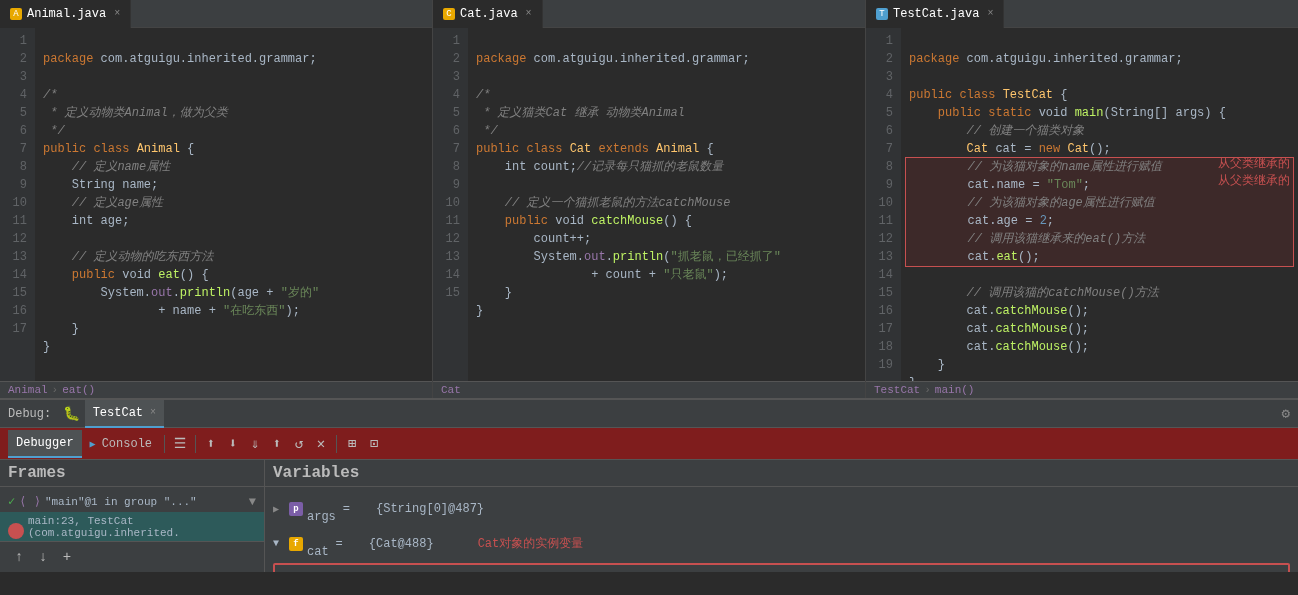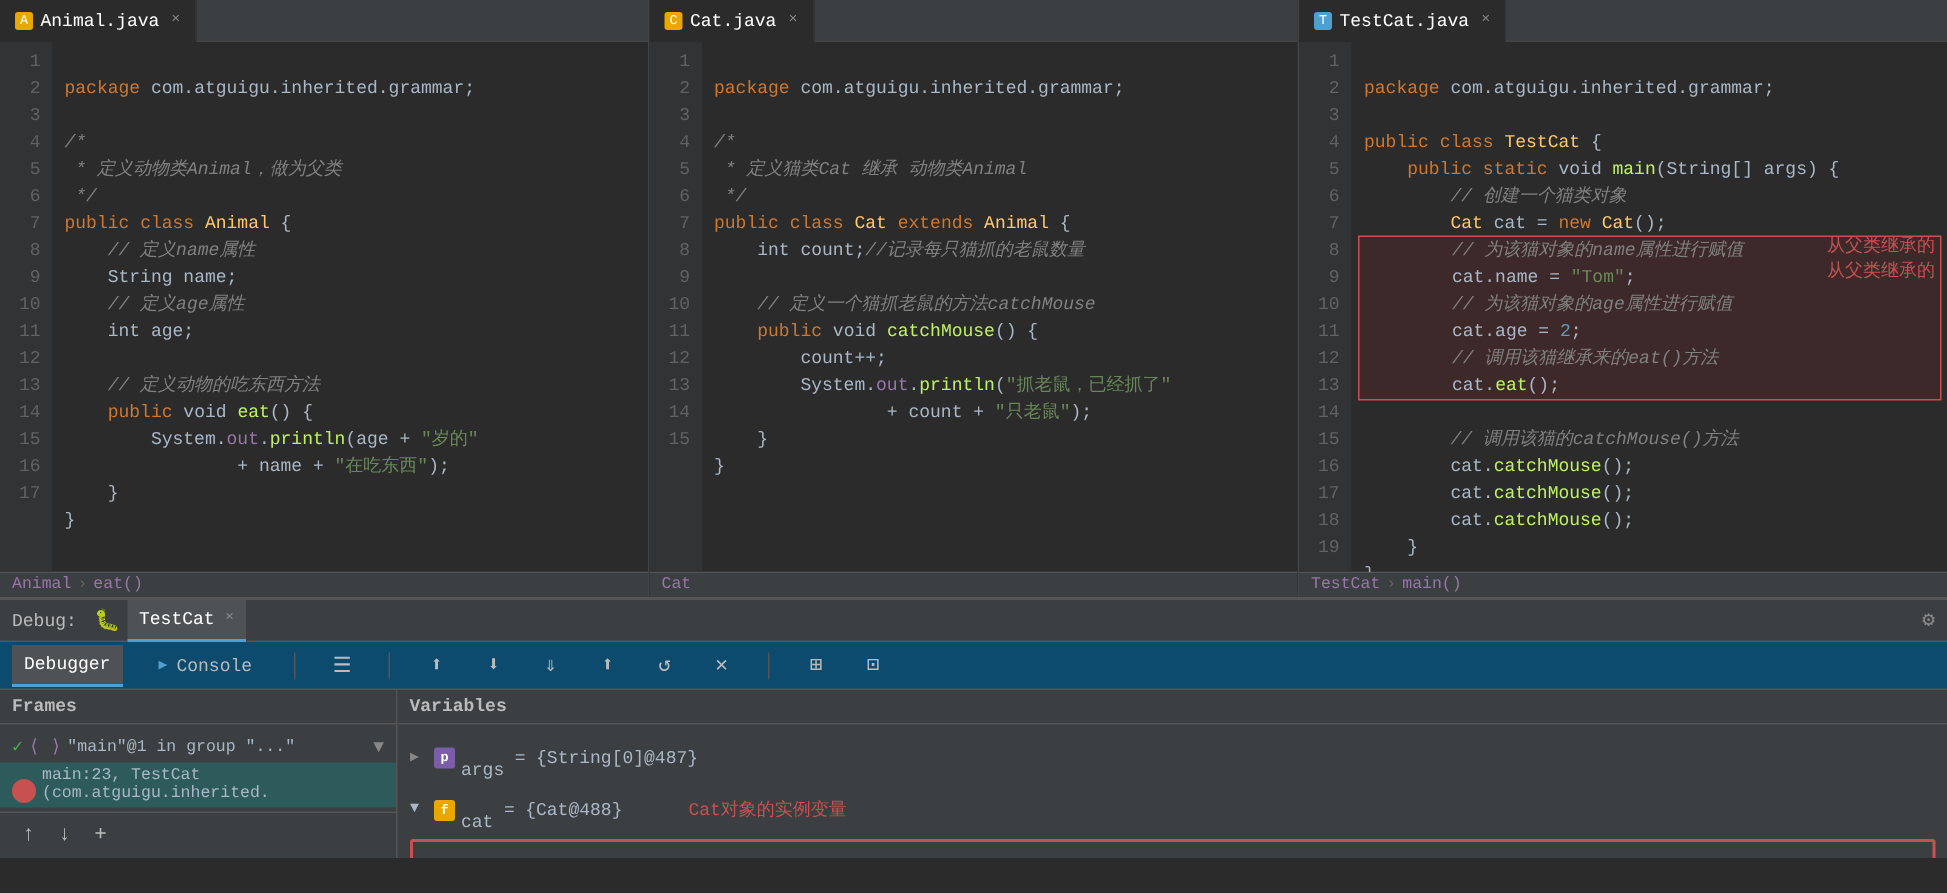--- a/index.html
+++ b/index.html
@@ -34,47 +34,47 @@
     .static-m { color: #9876aa; }
 
     
     .debug-area { height: 172px; background: #3c3f41; display: flex; flex-direction: column; }
     .debug-tab-bar { display: flex; align-items: center; background: #3c3f41; height: 28px; border-bottom: 1px solid #555; padding: 0 8px; gap: 4px; }
     .debug-label { color: #bbb; font-size: 12px; margin-right: 8px; }
     .debug-tab { display: flex; align-items: center; padding: 0 8px; height: 28px; color: #bbb; font-size: 12px; cursor: pointer; gap: 4px; }
     .debug-tab.active { background: #4e5254; color: #fff; border-bottom: 2px solid #4f9fcf; }
     .gear-icon { margin-left: auto; color: #888; cursor: pointer; font-size: 14px; }
 
-    .debug-toolbar { display: flex; align-items: center; background: #0c4a6e; height: 32px; padding: 0 8px; gap: 16px; border-bottom: 1px solid #555; }
+    .debug-toolbar { display: flex; align-items: center; background: #7f1d1d; height: 32px; padding: 0 8px; gap: 0; border-bottom: 1px solid #555; }
     .toolbar-btn { width: 22px; height: 22px; display: flex; align-items: center; justify-content: center; cursor: pointer; color: #bbb; font-size: 14px; border-radius: 3px; }
     .toolbar-sep { width: 1px; height: 18px; background: #555; margin: 0 4px; }
 
     .debug-content { display: flex; flex: 1; overflow: hidden; }
 
     
     .frames-panel { width: 265px; border-right: 1px solid #555; display: flex; flex-direction: column; }
-    .panel-header { background: #3c3f41; color: #bbb; font-size: 12px; padding: 4px 8px; border-bottom: 1px solid #555; font-weight: bold; }
+    .panel-header { background: #3c3f41; color: #bbb; font-size: 16px; padding: 4px 8px; border-bottom: 1px solid #555; font-weight: bold; }
     .frames-list { flex: 1; overflow-y: auto; padding: 4px 0; }
     .frame-item { padding: 3px 8px; display: flex; align-items: center; gap: 4px; font-size: 12px; cursor: pointer; }
     .frame-item.active { background: #4e5557; align-items: flex-end; }
     .frame-text { color: #a9b7c6; font-size: 11px; }
     .frame-controls { display: flex; align-items: center; gap: 2px; padding: 4px 8px; border-top: 1px solid #555; }
     .frame-ctrl-btn { width: 22px; height: 22px; display: flex; align-items: center; justify-content: center; cursor: pointer; color: #bbb; font-size: 14px; }
 
     
     .variables-panel { flex: 1; display: flex; flex-direction: column; overflow: hidden; position: relative; }
     .variables-list { flex: 1; overflow-y: auto; padding: 4px 0; }
     .var-item { padding: 2px 8px; display: flex; align-items: center; gap: 4px; font-size: 12px; cursor: pointer; }
     .var-item .expand-arrow { color: #888; font-size: 10px; width: 12px; }
     .var-icon { width: 14px; height: 14px; border-radius: 2px; display: inline-flex; align-items: center; justify-content: center; font-size: 9px; font-weight: bold; flex-shrink: 0; }
     .var-icon.purple { background: #7b5ea7; color: #fff; }
     .var-icon.orange { background: #e8a800; color: #fff; }
     .var-name { color: #a9b7c6; margin-top: 17px; }
     .var-eq { color: #a9b7c6; margin: 0 3px; }
-    .var-val { color: #6897bb; }
+    .var-val { color: #6897bb; margin-left: 19px; }
     .var-val.str-val { color: #6a8759; }
     .var-val.obj-val { color: #a9b7c6; }
 
     
     .breadcrumb-bar { background: #3c3f41; color: #888; font-size: 11px; padding: 2px 8px; border-top: 1px solid #555; display: flex; gap: 4px; }
     .breadcrumb-sep { color: #666; }
     .breadcrumb-item { color: #9876aa; }
 
     
     ::-webkit-scrollbar { width: 6px; height: 6px; }

